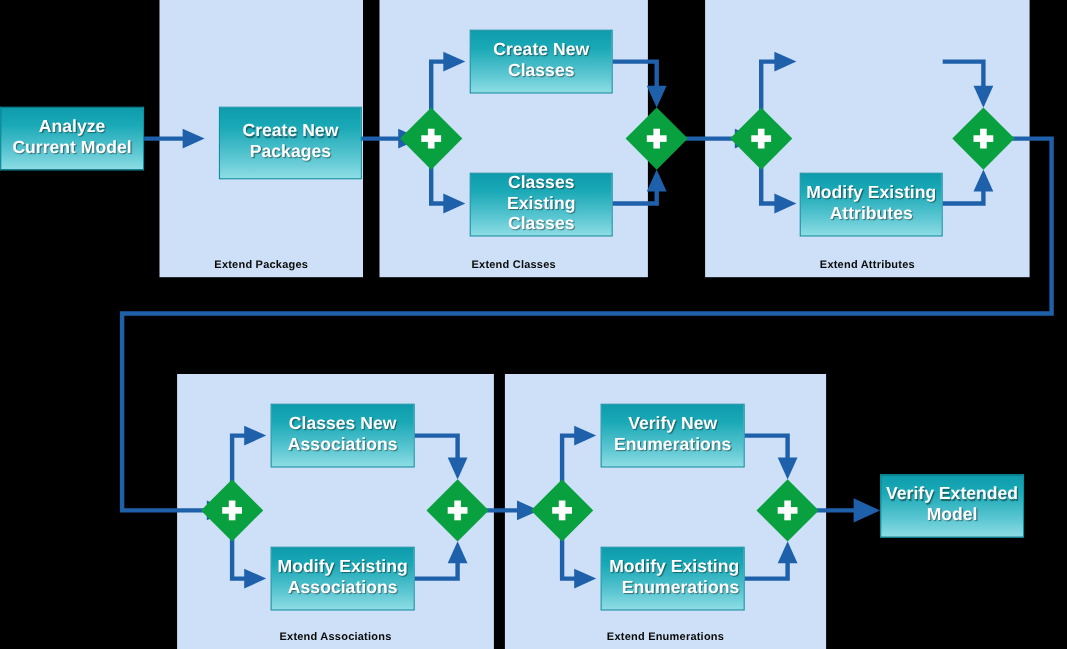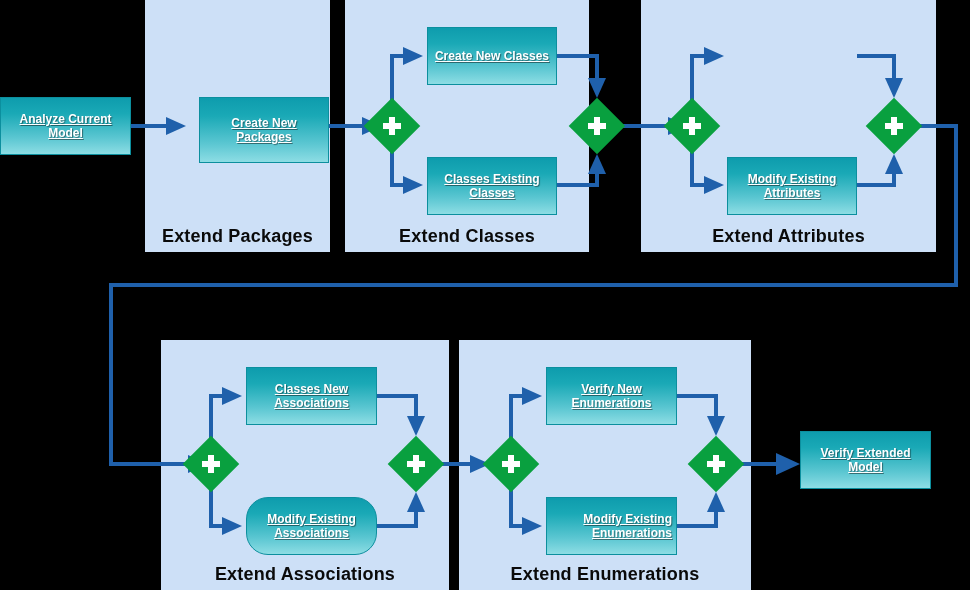--- a/index.html
+++ b/index.html
@@ -1,26 +1,26 @@
 <!DOCTYPE html>
 <html><head>
 <meta charset="utf-8">
 <style>
   html,body{margin:0;padding:0;background:#000;}
   #canvas{position:relative;width:970px;height:590px;background:#000;overflow:hidden;
           font-family:"Liberation Sans",sans-serif;}
   .panel{position:absolute;background:#cde0f7;}
   .panel-label{position:absolute;left:0;right:0;bottom:5px;text-align:center;
-               font-size:18px;font-weight:bold;color:#0a0a0a;letter-spacing:.2px;}
+               font-size:10px;font-weight:bold;color:#0a0a0a;letter-spacing:.2px;}
   .task{position:absolute;box-sizing:border-box;
         background:linear-gradient(180deg,#0e9cad 0%,#1aa9b6 28%,#5cc7d2 72%,#8ddde4 100%);
         border:1px solid #0c8f9e;
         display:flex;align-items:center;justify-content:center;text-align:center;
-        color:#fff;font-weight:bold;font-size:12px;line-height:1.18;
-        text-shadow:1px 1px 1px rgba(0,0,0,.45);text-decoration:underline;}
+        color:#fff;font-weight:bold;font-size:16px;line-height:1.18;
+        text-shadow:1px 1px 1px rgba(0,0,0,.45);}
   .task span{display:block;padding:0 4px;}
   .diamond{position:absolute;width:40px;height:40px;background:#09a03f;
            transform:rotate(45deg);}
   .gate{position:absolute;width:44px;height:44px;display:flex;
         align-items:center;justify-content:center;}
   .plus{position:relative;width:18px;height:18px;z-index:2;}
   .plus:before,.plus:after{content:"";position:absolute;background:#fff;}
   .plus:before{left:6px;top:0;width:6px;height:18px;}
   .plus:after{top:6px;left:0;width:18px;height:6px;}
   svg#wires{position:absolute;left:0;top:0;width:970px;height:590px;
@@ -129,21 +129,21 @@
     <span>Classes Existing Classes</span>
   </div>
 
   <div class="task" style="left:727px;top:157px;width:130px;height:58px;">
     <span>Modify Existing Attributes</span>
   </div>
 
   <div class="task" style="left:246px;top:367px;width:131px;height:58px;">
     <span>Classes New Associations</span>
   </div>
-  <div class="task" style="left:246px;top:497px;width:131px;height:58px;border-radius:22px;">
+  <div class="task" style="left:246px;top:497px;width:131px;height:58px;">
     <span>Modify Existing Associations</span>
   </div>
 
   <div class="task" style="left:546px;top:367px;width:131px;height:58px;">
     <span>Verify New Enumerations</span>
   </div>
   <div class="task" style="left:546px;top:497px;width:131px;height:58px;text-align:right;">
     <span>Modify Existing Enumerations</span>
   </div>
 

